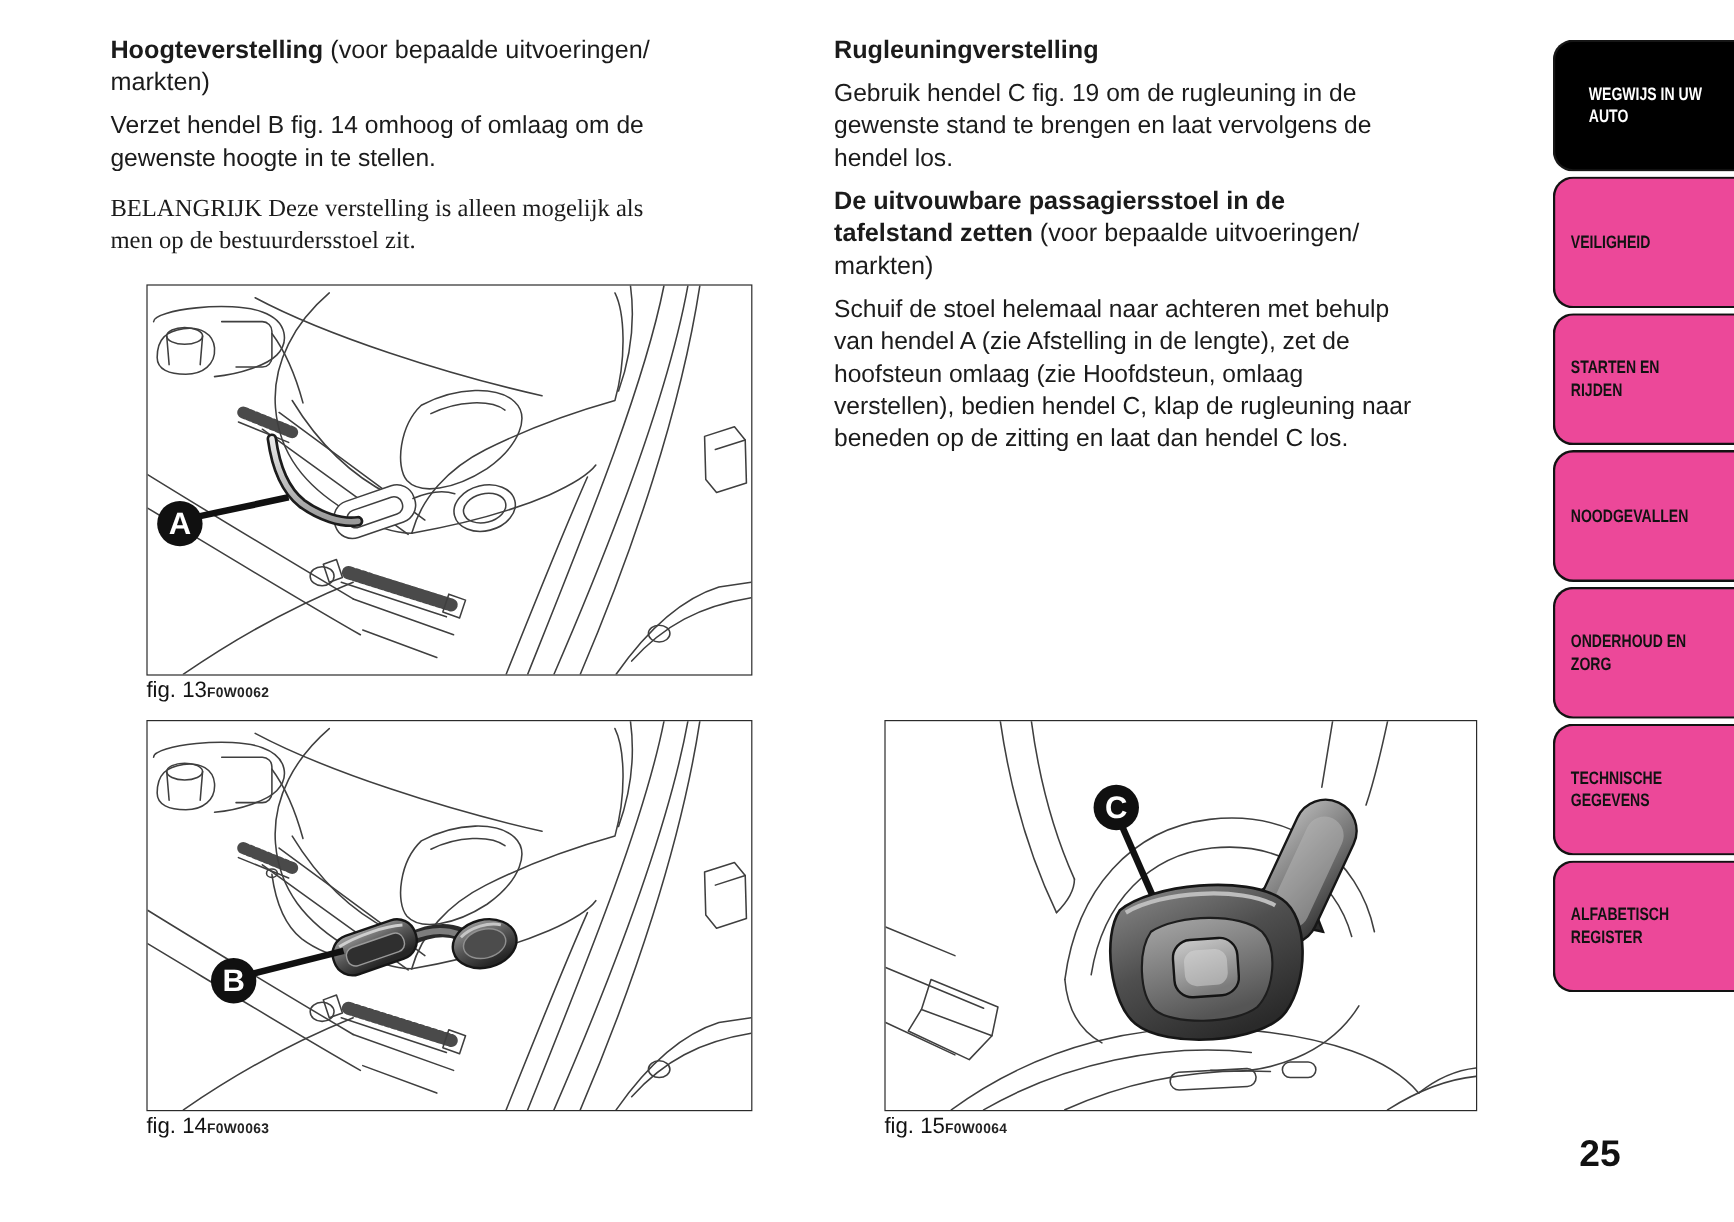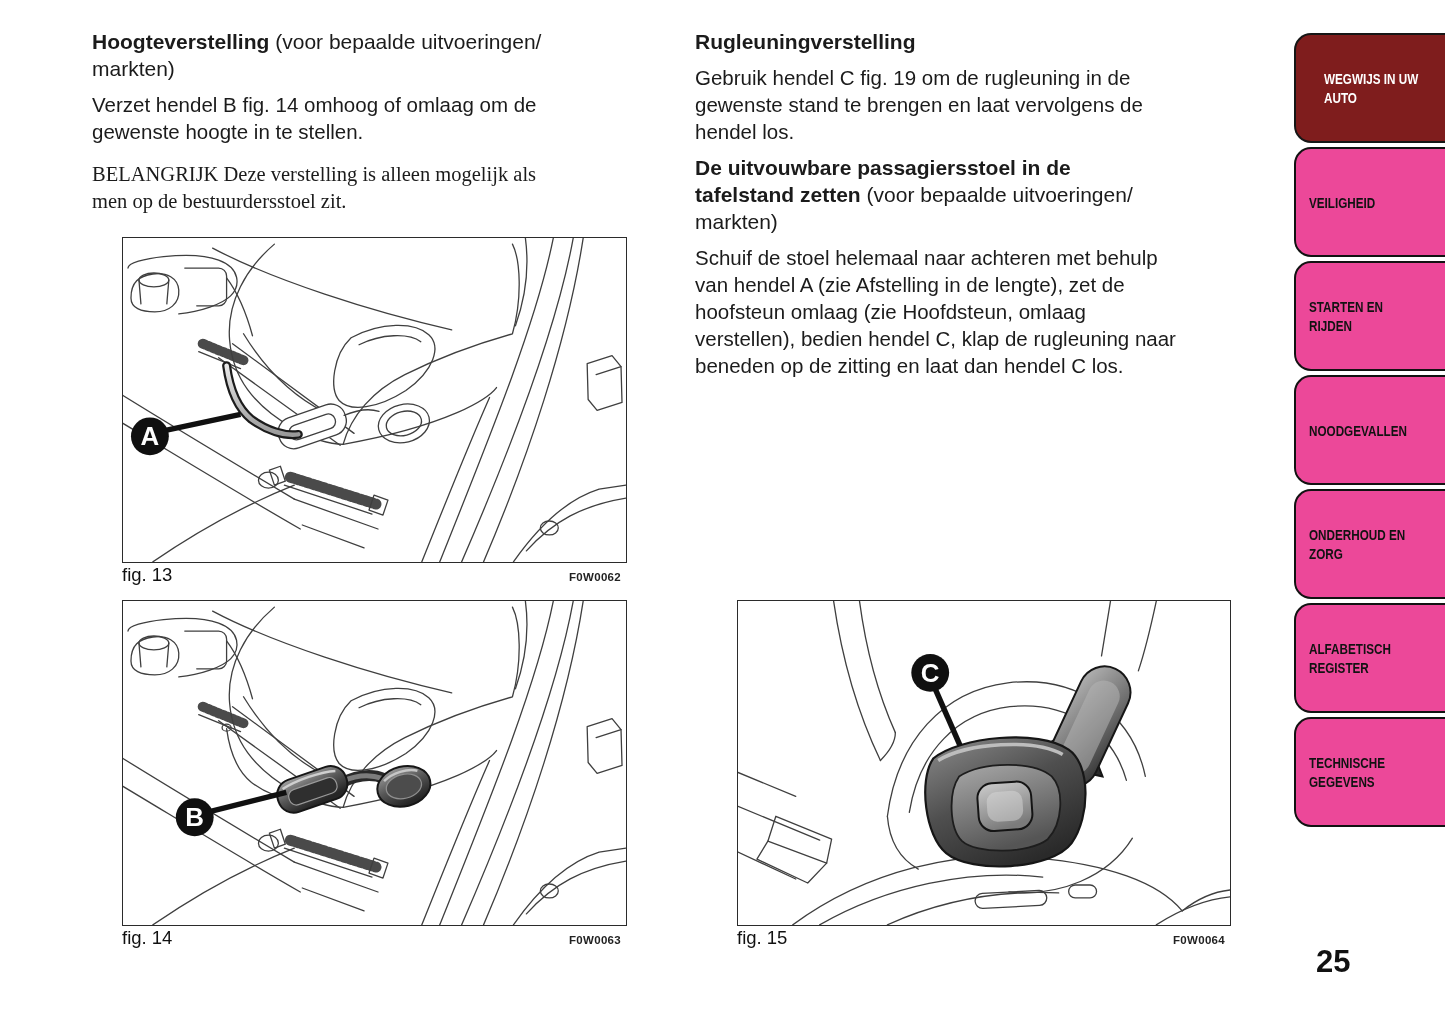--- a/index.html
+++ b/index.html
@@ -15,39 +15,39 @@
   .heading b{font-weight:bold;}
   .para{font-size:20.5px;line-height:27px;margin:0 0 9px 0;}
   .pre{white-space:pre-line;}
   .para-important{margin-top:16px;font-family:Liberation Serif, serif;}
 
   .figure{position:absolute;border:1.6px solid #2b2b2b;background:#ffffff;box-sizing:border-box;}
   .fig13{left:122px;top:237px;width:505px;height:326px;}
   .fig14{left:122px;top:600px;width:505px;height:326px;}
   .fig15{left:737px;top:600px;width:494px;height:326px;}
   .figure svg{display:block;width:100%;height:100%;}
-  .caption{position:absolute;display:flex;justify-content:space-between;align-items:baseline;}
+  .caption{position:absolute;display:flex;align-items:baseline;}
   .cap13{left:122px;top:564px;width:505px;}
   .cap14{left:122px;top:927px;width:505px;}
   .cap15{left:737px;top:927px;width:494px;}
   .fig-label{font-size:18.5px;color:#111;}
-  .fig-code{font-size:11.5px;font-weight:bold;color:#222;letter-spacing:.3px;padding-right:6px;margin-left:38px;}
+  .fig-code{font-size:11.5px;font-weight:bold;color:#222;letter-spacing:.3px;padding-right:6px;}
 
   .sidebar{position:absolute;left:1294px;top:33px;width:151px;}
   .tab{
     height:110px;margin-bottom:4px;box-sizing:border-box;
     background:#ec4899;border:2px solid #121212;border-right:none;
     border-radius:17px 0 0 17px;display:flex;align-items:center;padding-left:13px;
   }
   .tab .tab-label{
     display:block;width:172px;font-weight:bold;font-size:15px;line-height:19px;
     text-transform:uppercase;color:#121212;white-space:pre-line;
     transform:scaleX(0.78);transform-origin:left center;
   }
-  .tab.active{background:#7f1d1d;border-color:#161616;padding-left:28px;}
+  .tab.active{background:#000000;border-color:#161616;padding-left:28px;}
   .tab.active .tab-label{color:#ffffff;}
 
   .page-number{position:absolute;left:1316px;top:944px;font-size:31px;font-weight:bold;color:#111;}
 
   .lineart{fill:none;stroke:#3f3f3f;stroke-width:1.3;stroke-linecap:round;stroke-linejoin:round;}
   .callout-line{stroke:#101010;stroke-width:5.5;}
   .callout-circle{fill:#101010;}
   .callout-letter{fill:#ffffff;font-weight:bold;font-size:26px;text-anchor:middle;font-family:"Liberation Sans",sans-serif;}
 </style>
 </head>
@@ -297,22 +297,22 @@
       <span class="tab-label">STARTEN EN RIJDEN</span>
     </div>
   <div class="tab">
       <span class="tab-label">NOODGEVALLEN</span>
     </div>
   <div class="tab">
       <span class="tab-label">ONDERHOUD EN
 ZORG</span>
     </div>
   <div class="tab">
+      <span class="tab-label">TECHNISCHE
+GEGEVENS</span>
+    </div>
+  <div class="tab">
       <span class="tab-label">ALFABETISCH
 REGISTER</span>
     </div>
-  <div class="tab">
-      <span class="tab-label">TECHNISCHE
-GEGEVENS</span>
-    </div>
 </div>
 
 <div class="page-number">25</div>
 
 </body></html>

